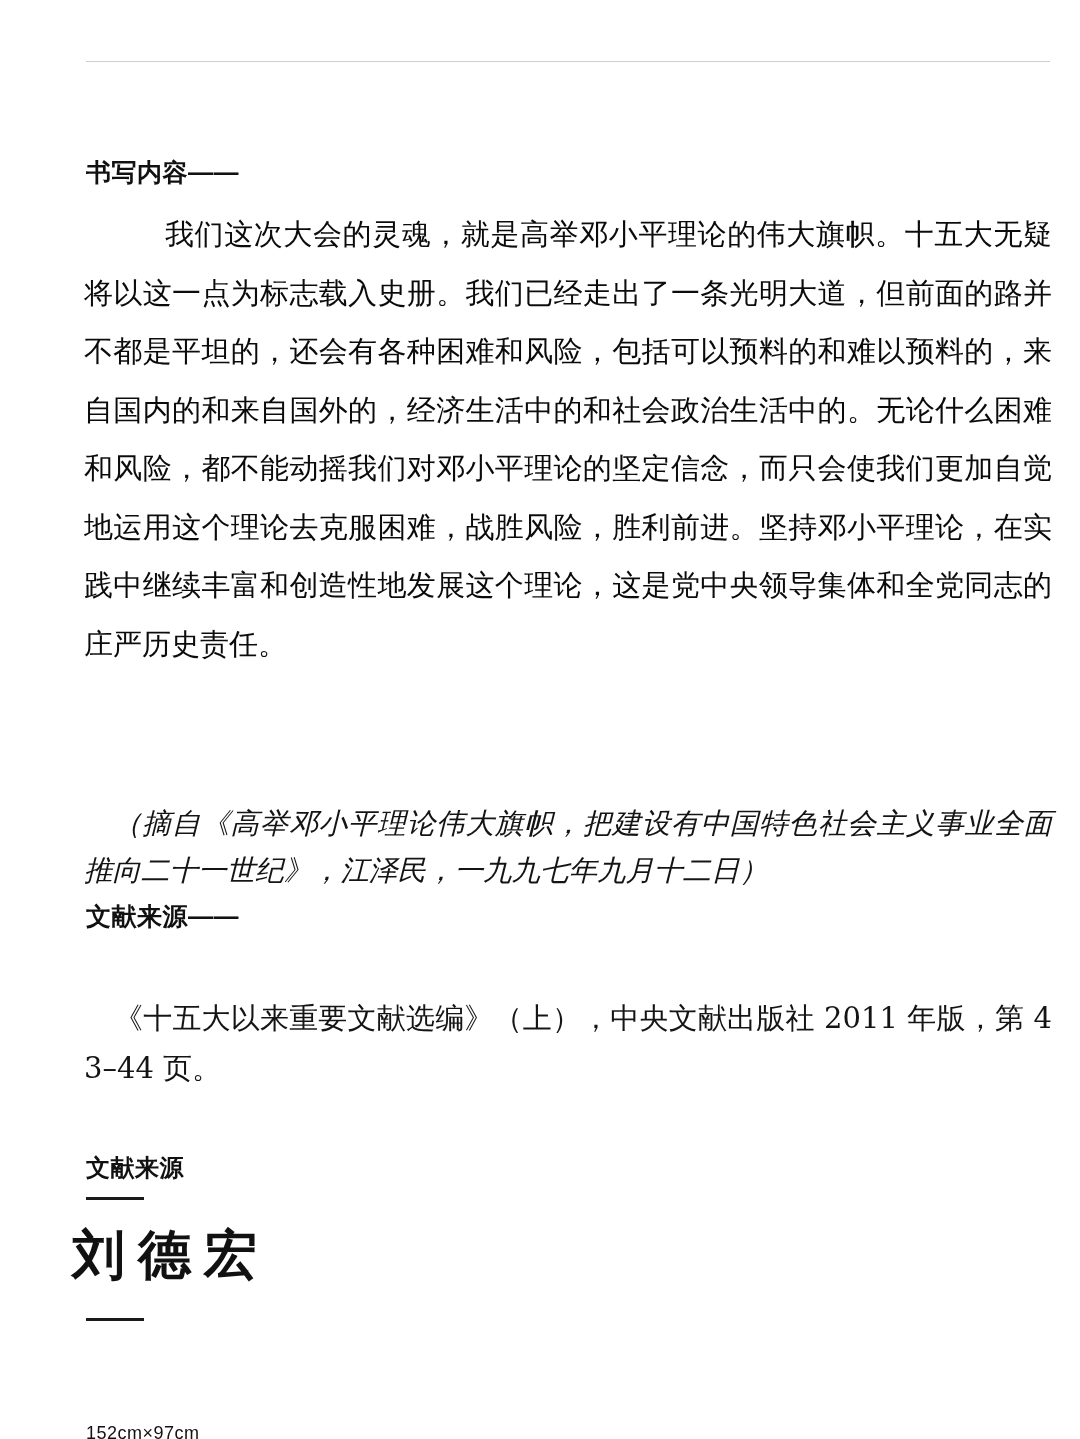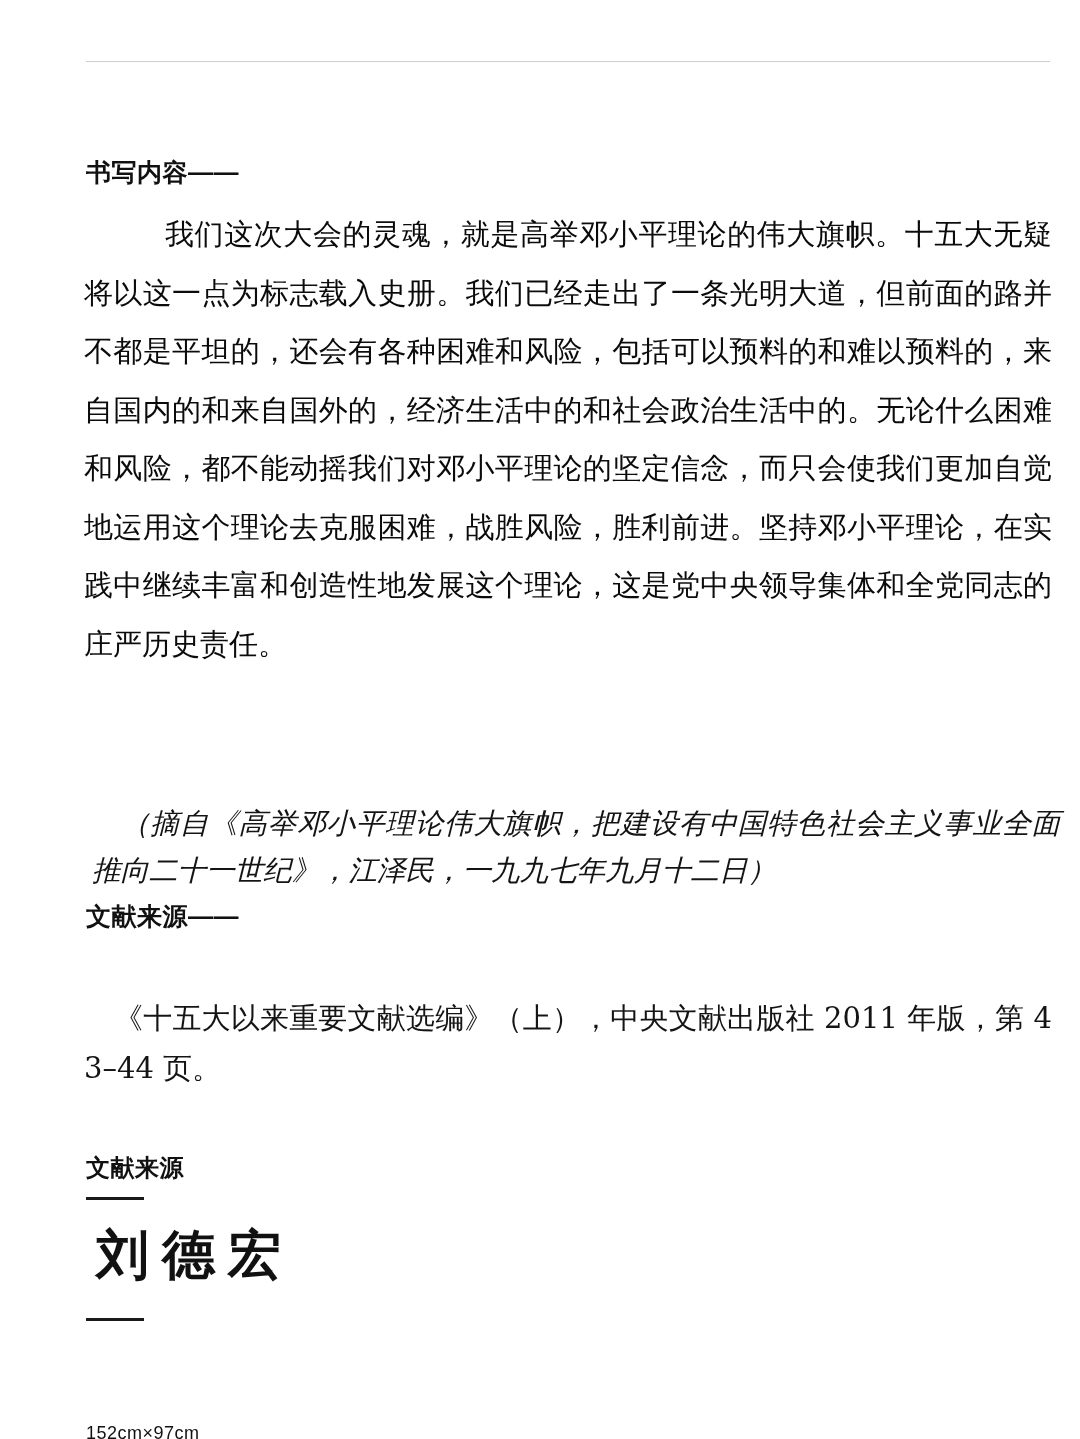--- a/index.html
+++ b/index.html
@@ -65,21 +65,21 @@
     text-align-last: left;
     text-justify: inter-character;
     text-indent: 81px;
     margin: 0;
     word-break: break-all;
   }
 
   
   .attrib-block {
     position: absolute;
-    left: 64px;
+    left: 56px;
     top: 800px;
     width: 968px;
   }
   .attrib-para {
     font-family: "DejaVu Serif", "Liberation Serif", serif;
     font-style: italic;
     font-size: 28.5px;
     line-height: 47px;
     color: #141414;
     text-align: justify;
@@ -116,21 +116,21 @@
     left: 58px;
     width: 58px;
     height: 3px;
     background: #1a1a1a;
   }
   .rule-above-name { top: 1197px; }
   .rule-below-name { top: 1318px; }
 
   .author-name {
     position: absolute;
-    left: 68px;
+    left: 44px;
     top: 1228px;
     font-family: "Liberation Sans", "DejaVu Sans", sans-serif;
     font-weight: bold;
     font-size: 53px;
     letter-spacing: 13px;
     color: #111111;
     white-space: nowrap;
     line-height: 1;
   }
 

